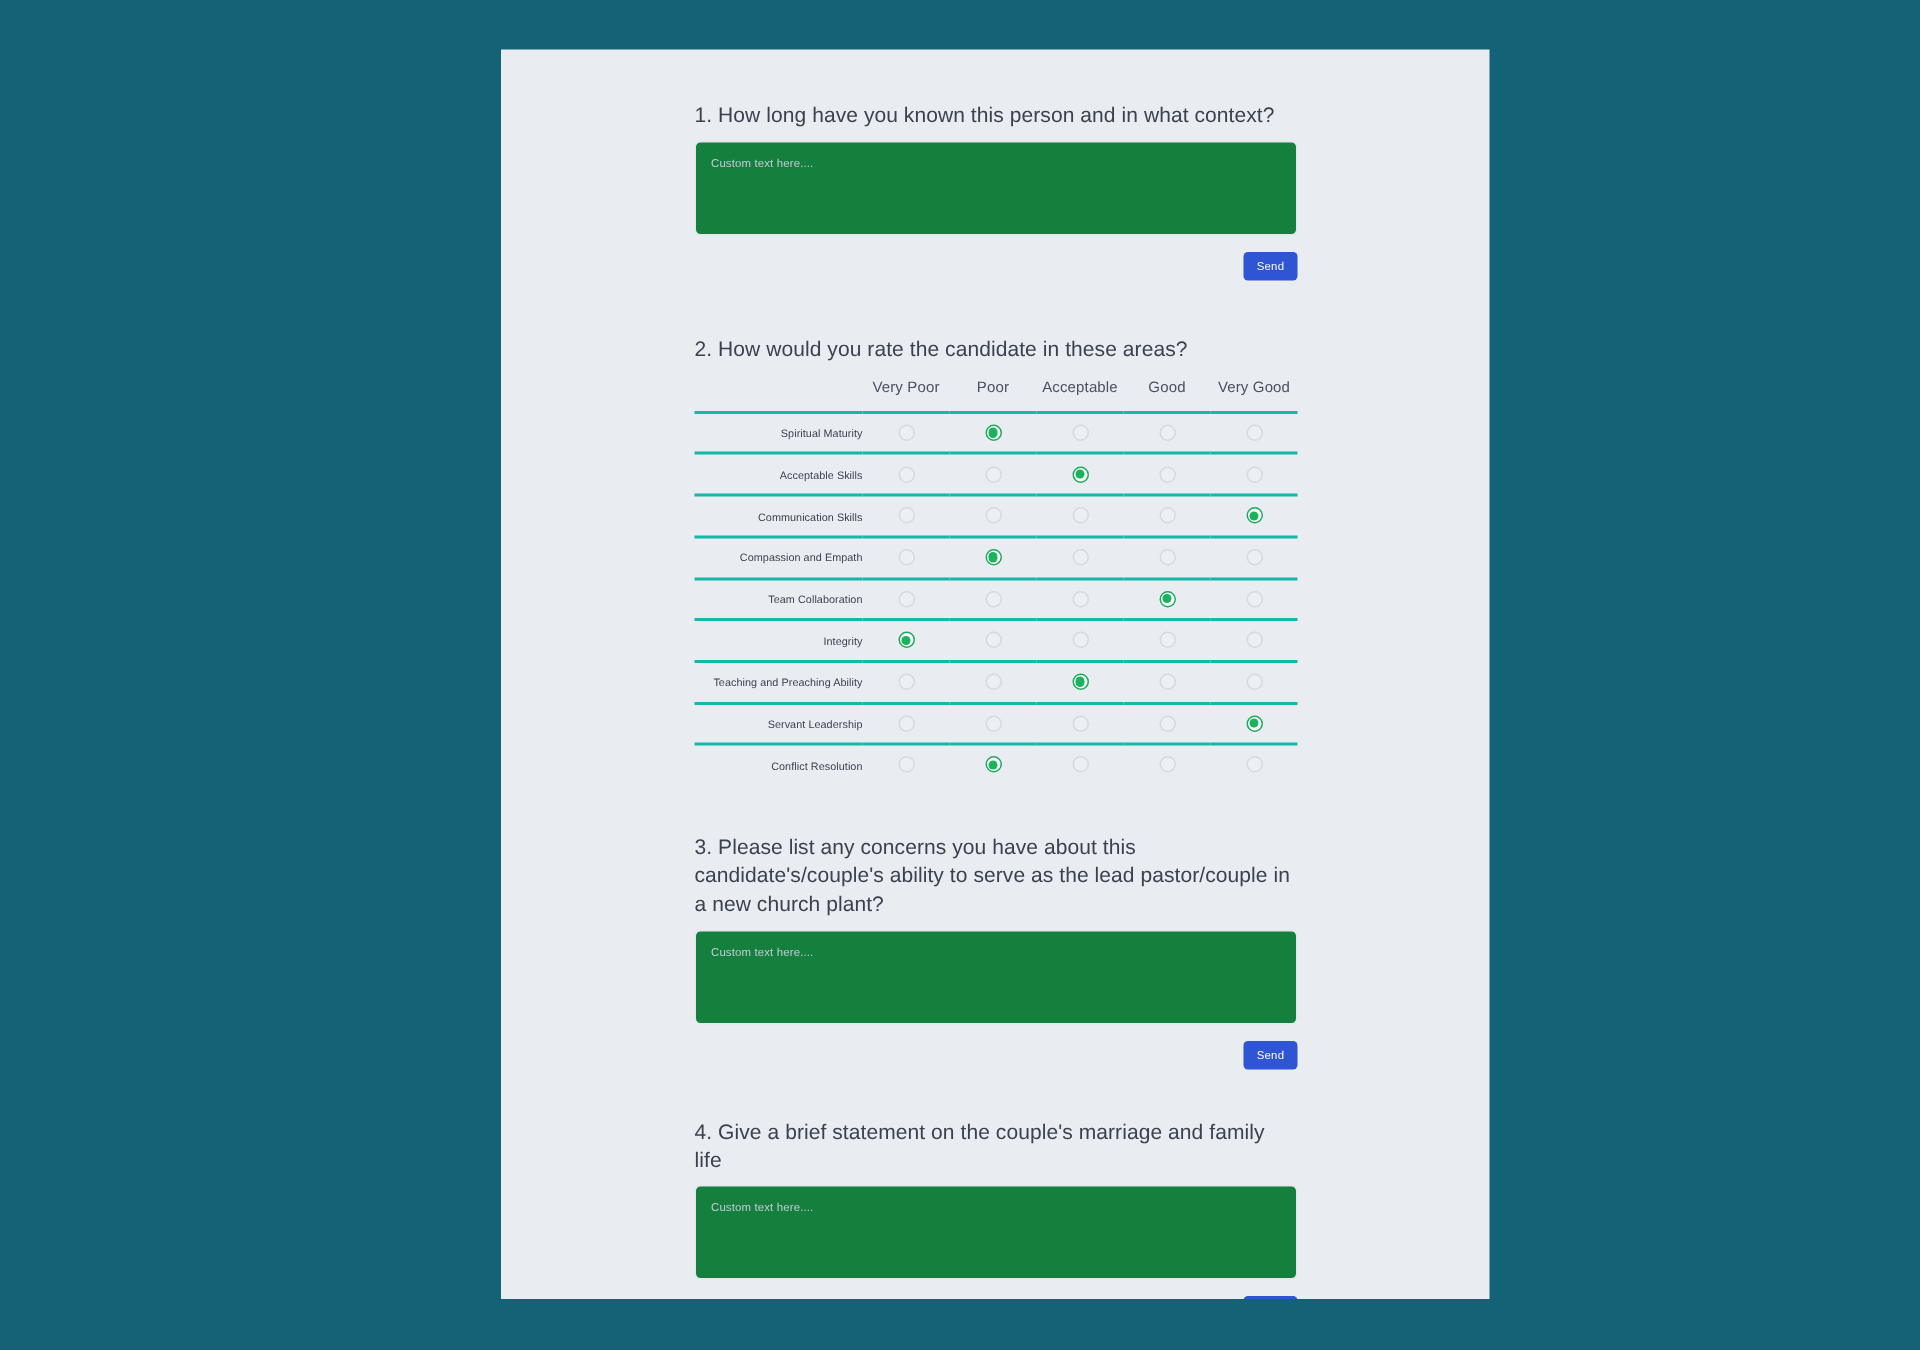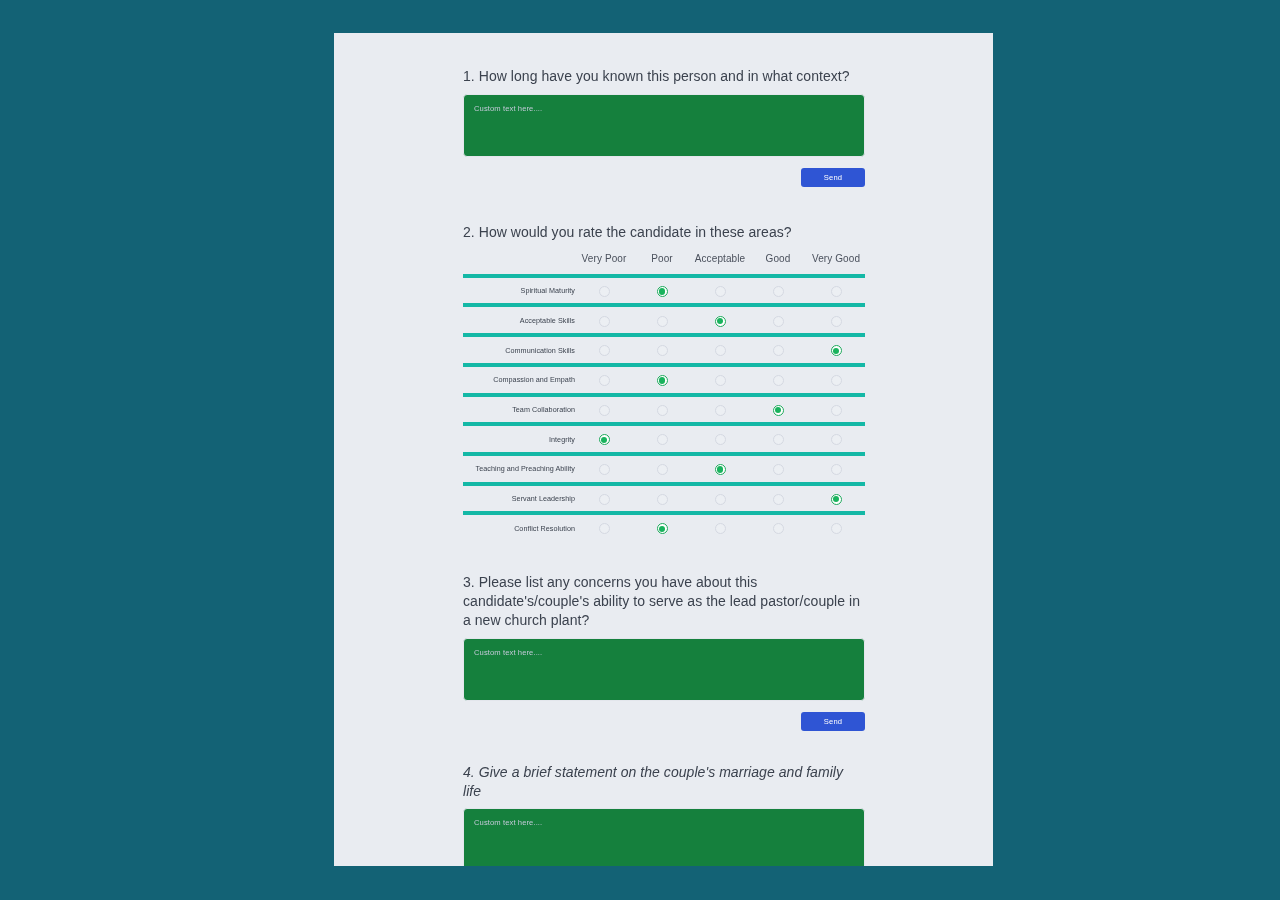--- a/index.html
+++ b/index.html
@@ -44,21 +44,21 @@
 
   .q-label {
     font-size: 14px;
     color: #3b424e;
     line-height: 1.35;
     letter-spacing: 0.05px;
   }
 
   .q1-label { padding-top: 34px; }
   .q3-label { padding-top: 32px; }
-  .q4-label { padding-top: 32px; font-style: italic; }
+  .q4-label { padding-top: 32px; }
 
   .textarea-box {
     margin-top: 8px;
     width: 402px;
     height: 63px;
     background: #15803d;
     border: 1px solid #e3e6ec;
     border-radius: 4px;
     box-sizing: border-box;
     position: relative;
@@ -74,21 +74,21 @@
   }
 
   .send-row {
     width: 402px;
     display: flex;
     justify-content: flex-end;
     margin-top: 11px;
   }
 
   .send-button {
-    width: 64px;
+    width: 36px;
     height: 19px;
     background: #2f55d4;
     border: none;
     border-radius: 3px;
     color: #ffffff;
     font-size: 7.6px;
     font-family: "Liberation Sans", sans-serif;
     cursor: pointer;
     display: flex;
     align-items: center;
@@ -113,21 +113,21 @@
     font-size: 10px;
     font-weight: normal;
     color: #4a505c;
     padding: 0 0 10px 0;
     text-align: center;
     letter-spacing: 0.1px;
   }
   .matrix-table thead th.blank-head { padding: 0; }
 
   .matrix-table tbody tr {
-    border-top: 4px solid #14b8a6;
+    border-top: 2px solid #14b8a6;
   }
 
   .matrix-table tbody td {
     height: 25.7px;
     padding: 0;
     vertical-align: middle;
   }
 
   .row-label {
     text-align: right;

